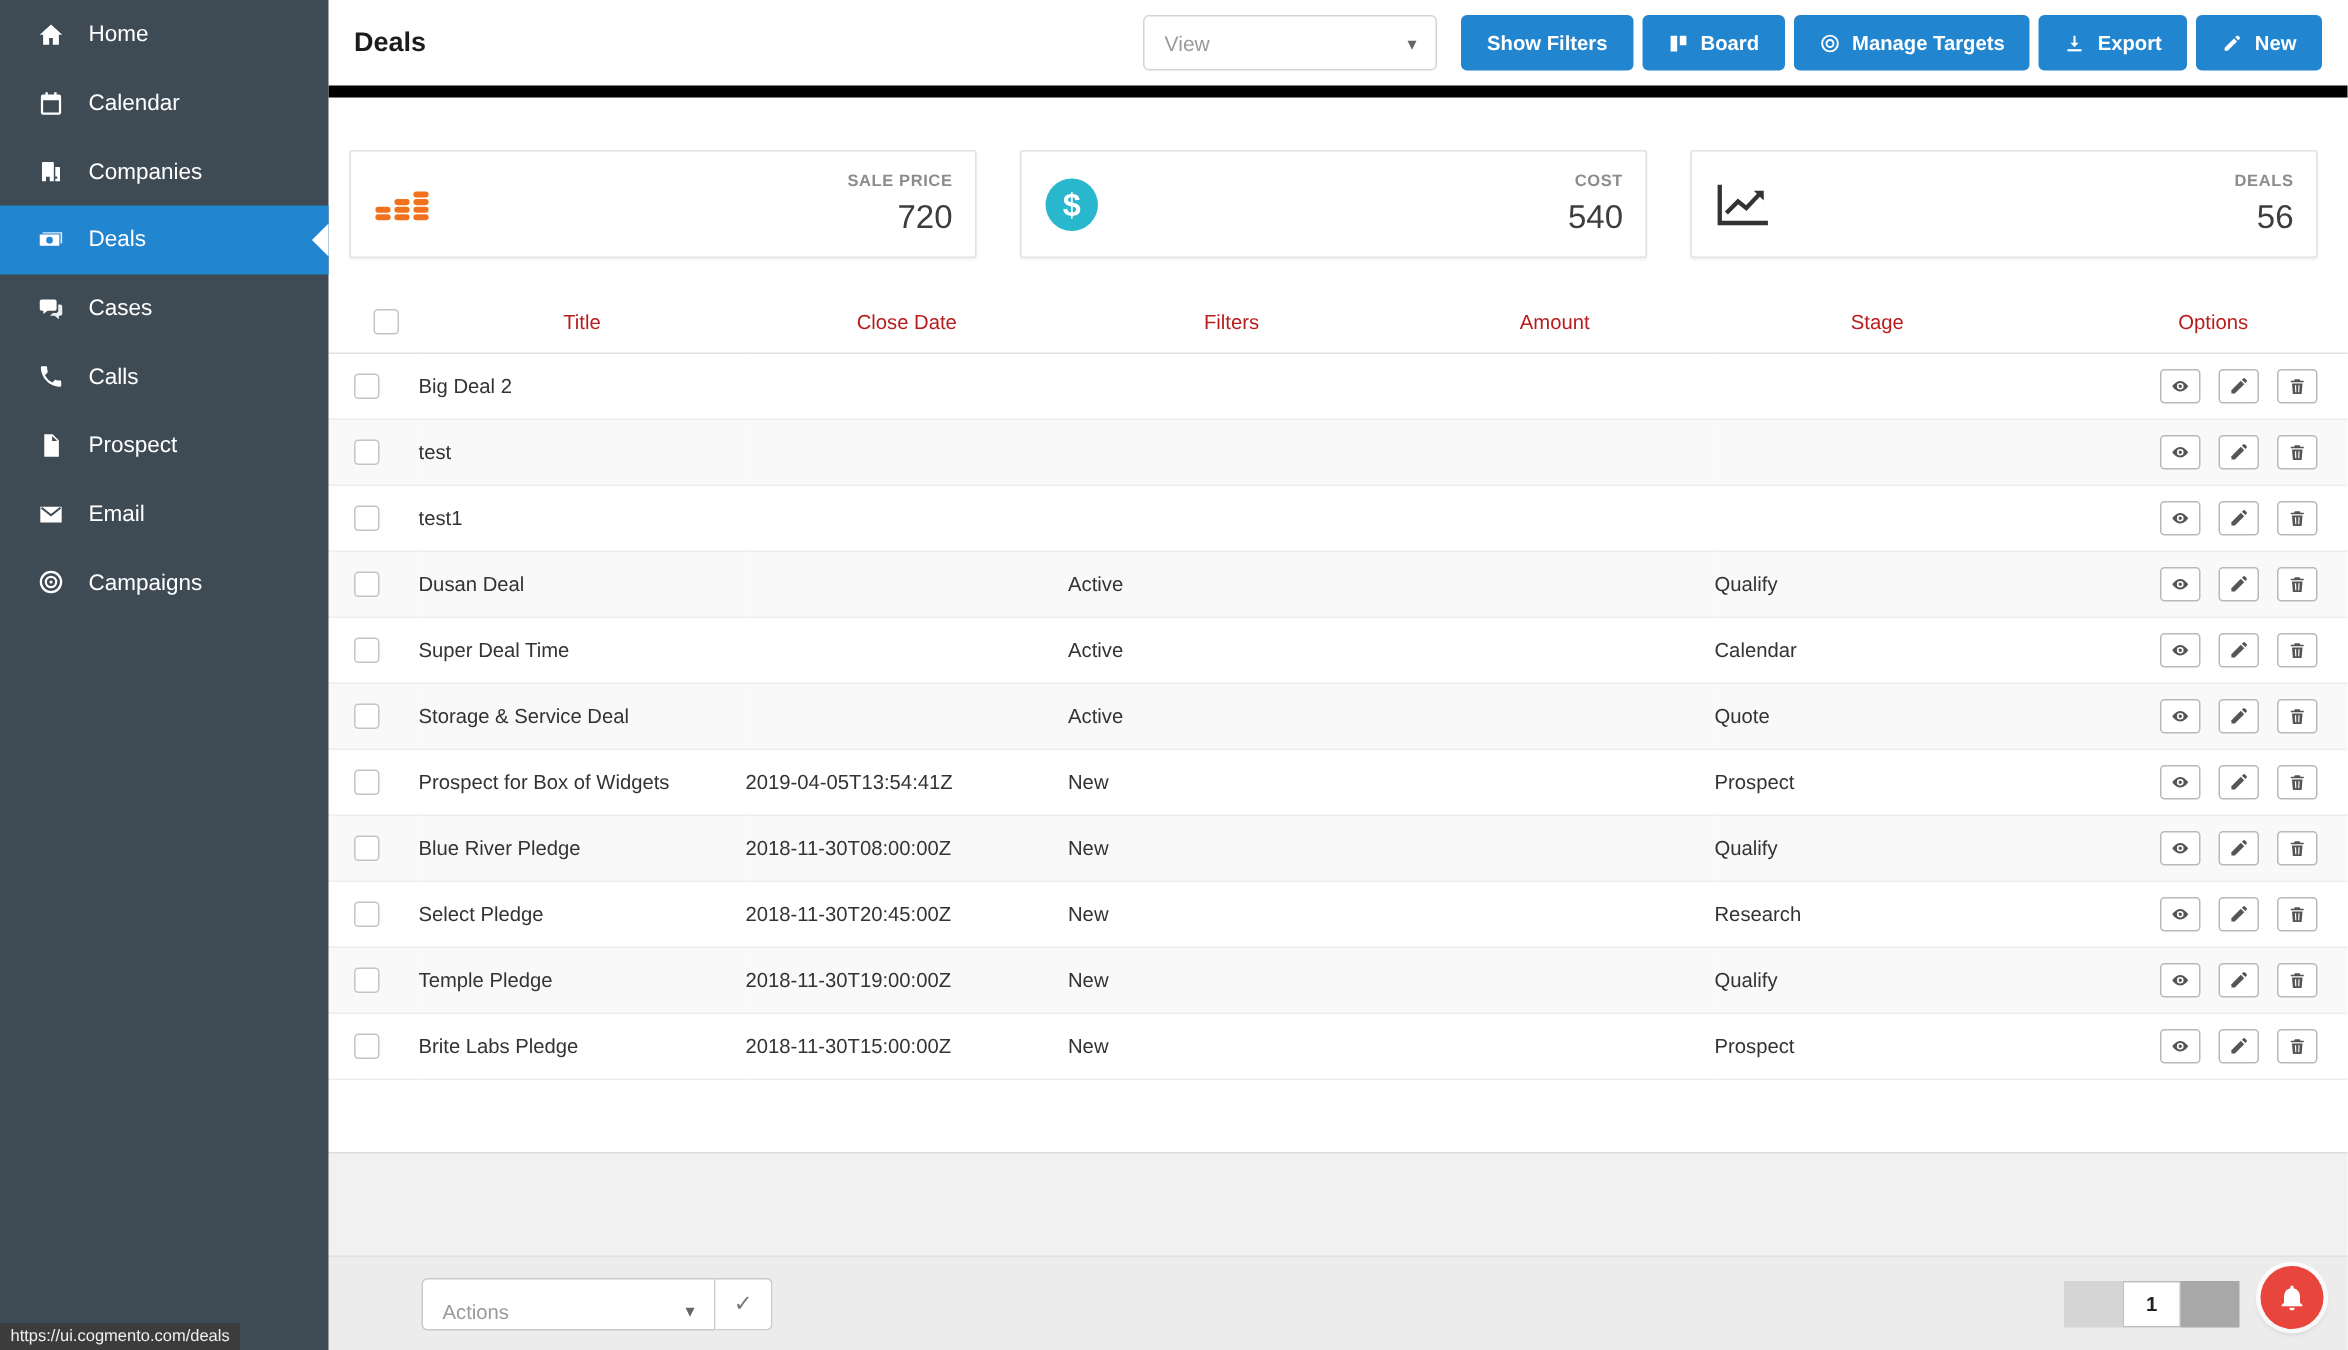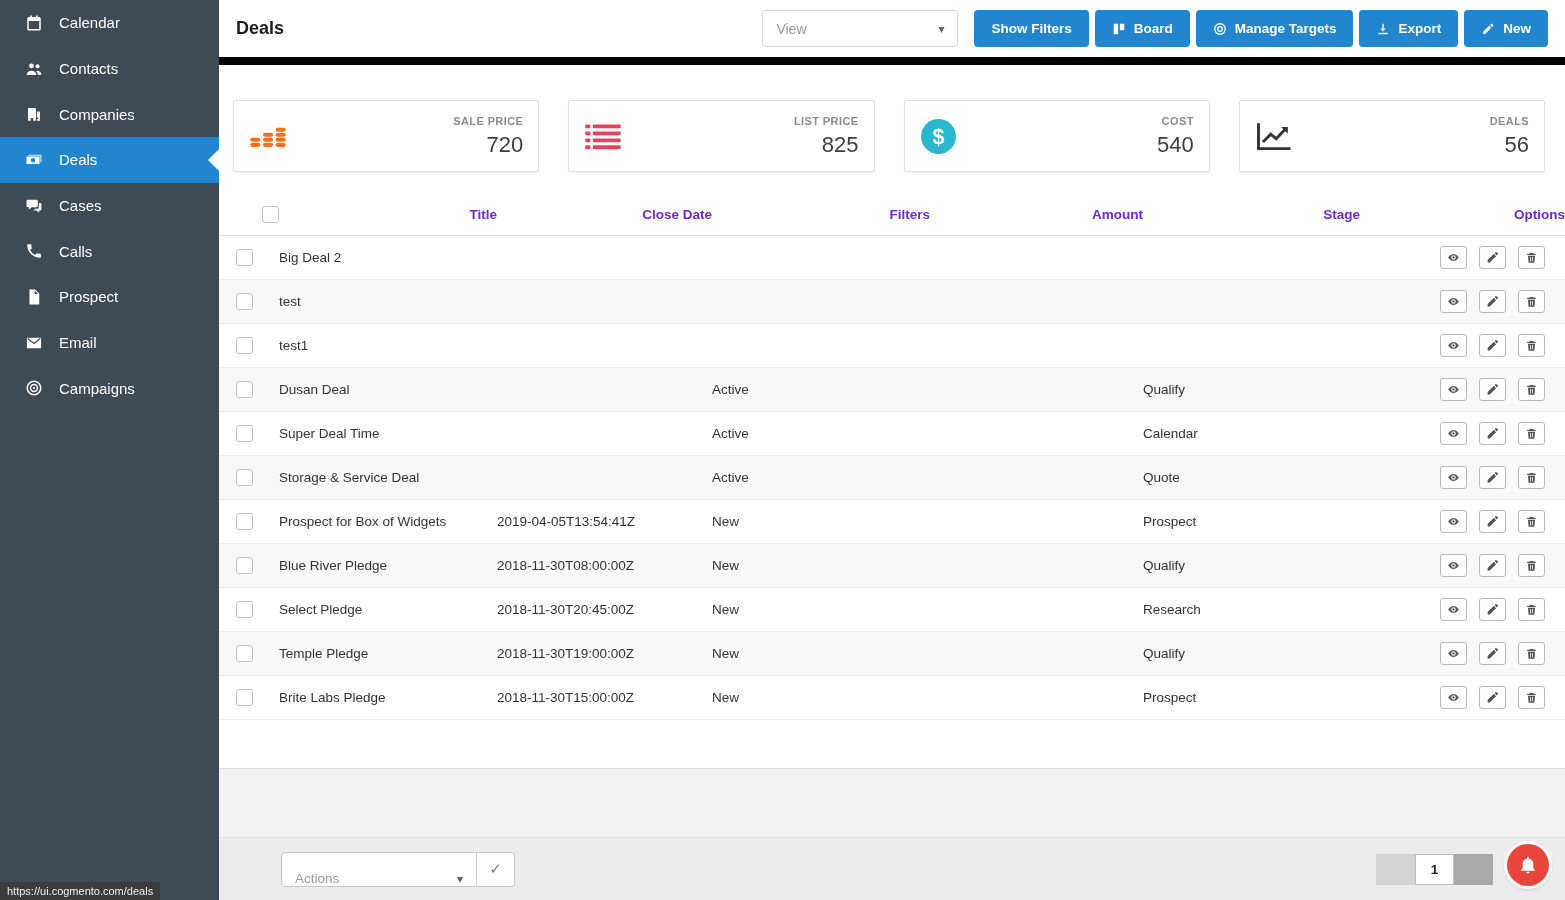--- a/index.html
+++ b/index.html
@@ -73,21 +73,21 @@
   .stat-right { margin-left: auto; text-align: right; }
   .stat-label { font-size: 11px; font-weight: bold; color: #8c8c8c; letter-spacing: .4px; }
   .stat-value { font-size: 22px; color: #3d3d3d; margin-top: 5px; }
 
   
   .table-wrap { flex: 1; background: #fff; }
   table { width: 100%; border-collapse: collapse; table-layout: fixed; }
   col.c-check { width: 60px; } col.c-title { width: 218px; } col.c-date { width: 215px; }
   col.c-status { width: 218px; } col.c-amount { width: 213px; } col.c-stage { width: 217px; }
   th {
-    text-align: right; font-size: 13.5px; font-weight: bold; color: #6d28d9;
+    text-align: center; font-size: 13.5px; font-weight: normal; color: #b91c1c;
     height: 41px; border-bottom: 1px solid #e0e0e0; padding: 0;
   }
   th.opt-head { padding-left: 26px; }
   td { height: 43px; font-size: 13.5px; color: #333; padding: 0; border-bottom: 1px solid #ededed; }
   tbody tr:nth-child(even) { background: #f9f9f9; }
   .cb {
     width: 17px; height: 17px; border: 1px solid #c4c4c4; border-radius: 3px;
     background: #fff; display: inline-block; vertical-align: middle; margin-left: 17px; cursor: pointer;
   }
   .opt-cell { display: flex; align-items: center; justify-content: flex-end; gap: 12px; padding-right: 20px; height: 43px; }
@@ -101,21 +101,21 @@
   
   .footer-area { height: 132px; flex-shrink: 0; background: #f1f1f1; border-top: 1px solid #ddd; display: flex; flex-direction: column; }
   .footer-spacer { flex: 1; }
   .footer-bar {
     height: 63px; background: #ececec; border-top: 1px solid #e0e0e0;
     display: flex; align-items: center; padding-left: 62px; padding-right: 72px;
   }
   .actions-select {
     width: 196px; height: 35px; background: #fff;
     border: 1px solid #c9c9c9; border-radius: 4px 0 0 4px;
-    display: flex; align-items: flex-end; padding: 0 13px;
+    display: flex; align-items: flex-start; padding: 14px 13px;
     color: #9a9a9a; font-size: 13.5px; cursor: pointer;
   }
   .actions-select .caret { margin-left: auto; color: #666; font-size: 12px; }
   .confirm-btn {
     width: 38px; height: 35px; background: #fff; border: 1px solid #c9c9c9; border-left: none;
     border-radius: 0 4px 4px 0; display: flex; align-items: center; justify-content: center;
     color: #777; font-size: 15px; cursor: pointer;
   }
   .pagination { margin-left: auto; display: flex; }
   .page-btn { width: 39px; height: 31px; display: flex; align-items: center; justify-content: center; font-size: 13.5px; cursor: pointer; }
@@ -138,35 +138,32 @@
   }
 </style>
 </head>
 <body>
 
 <nav class="sidebar">
   <div id="sidebar-nav">
       <a class="nav-item">
         <span class="nav-icon">
           <svg viewBox="0 0 24 24">
+            <path d="M12 3L2 12.2h3V21h5.4v-6h3.2v6H19v-8.8h3z"></path>
+          </svg>
+        </span>
+        <span>Home</span>
+      </a>
+      <a class="nav-item">
+        <span class="nav-icon">
+          <svg viewBox="0 0 24 24">
             <path d="M7 2v2H5a2 2 0 0 0-2 2v14a2 2 0 0 0 2 2h14a2 2 0 0 0 2-2V6a2 2 0 0 0-2-2h-2V2h-2.2v2H9.2V2H7zm-2 7.2h14V20H5V9.2z"></path>
           </svg>
         </span>
         <span>Calendar</span>
-      </a>
-      <a class="nav-item">
-        <span class="nav-icon">
-          <svg viewBox="0 0 24 24">
-            <circle cx="8.6" cy="7.8" r="3.3"></circle>
-            <path d="M2.3 19.2c0-3.1 3.1-5 6.3-5s6.3 1.9 6.3 5v.9H2.3v-.9z"></path>
-            <circle cx="16.8" cy="8.4" r="2.7"></circle>
-            <path d="M16.2 14.3c2.9.3 5.5 1.9 5.5 4.4v.9h-4.6a6.7 6.7 0 0 0-2.3-4.6c.4-.3.9-.6 1.4-.7z"></path>
-          </svg>
-        </span>
-        <span>Contacts</span>
       </a>
       <a class="nav-item">
         <span class="nav-icon">
           <svg viewBox="0 0 24 24">
             <path d="M4 21V4.8c0-.5.4-.8.9-.8h8.7c.5 0 .9.3.9.8V21h-3.6v-3.8H7.6V21H4zm3-13.6h2.1v2.1H7V7.4zm4.3 0h2.1v2.1h-2.1V7.4zM7 11.6h2.1v2.1H7v-2.1zm4.3 0h2.1v2.1h-2.1v-2.1z"></path>
             <path d="M15.8 8.5h3.4c.5 0 .8.4.8.9V21h-4.2v-2.1h1.7v-2.1h-1.7V8.5z"></path>
           </svg>
         </span>
         <span>Companies</span>
       </a>
@@ -298,40 +295,20 @@
             </g>
           </svg>
         </div>
         <div class="stat-right">
           <div class="stat-label">SALE PRICE</div>
           <div class="stat-value">720</div>
         </div>
       </div>
       <div class="stat-card">
         <div class="stat-icon">
-          <svg viewBox="0 0 30 24" width="38" height="31">
-            <g fill="#e8415c">
-              <rect x="1" y="2.5" width="4" height="3" rx="0.8"></rect>
-              <rect x="7" y="2.5" width="22" height="3" rx="0.8"></rect>
-              <rect x="1" y="8" width="4" height="3" rx="0.8"></rect>
-              <rect x="7" y="8" width="22" height="3" rx="0.8"></rect>
-              <rect x="1" y="13.5" width="4" height="3" rx="0.8"></rect>
-              <rect x="7" y="13.5" width="22" height="3" rx="0.8"></rect>
-              <rect x="1" y="19" width="4" height="3" rx="0.8"></rect>
-              <rect x="7" y="19" width="22" height="3" rx="0.8"></rect>
-            </g>
-          </svg>
-        </div>
-        <div class="stat-right">
-          <div class="stat-label">LIST PRICE</div>
-          <div class="stat-value">825</div>
-        </div>
-      </div>
-      <div class="stat-card">
-        <div class="stat-icon">
           <svg viewBox="0 0 36 36" width="37" height="37">
             <circle cx="18" cy="18" r="17" fill="#29b7cd"></circle>
             <text x="18" y="25.5" text-anchor="middle" font-size="21" font-weight="bold" fill="#fff" font-family="Liberation Sans, sans-serif">$</text>
           </svg>
         </div>
         <div class="stat-right">
           <div class="stat-label">COST</div>
           <div class="stat-value">540</div>
         </div>
       </div>

